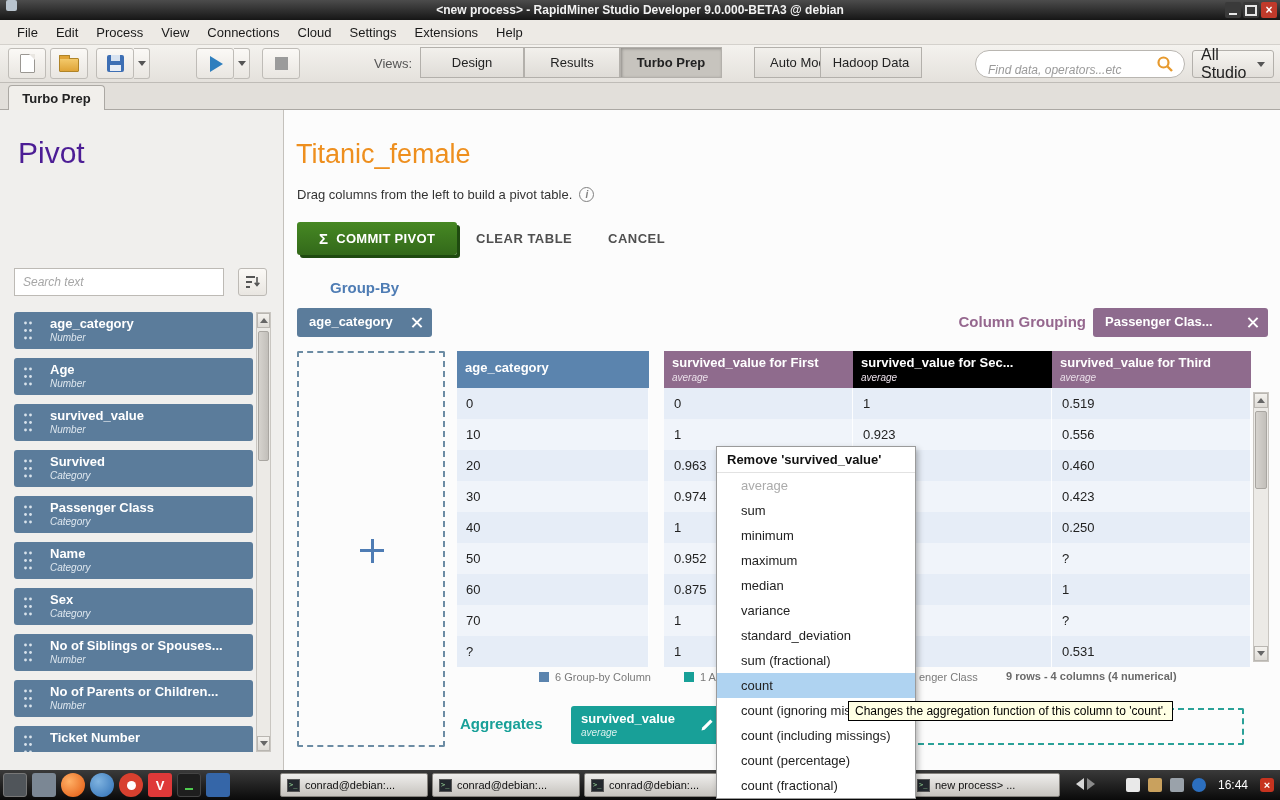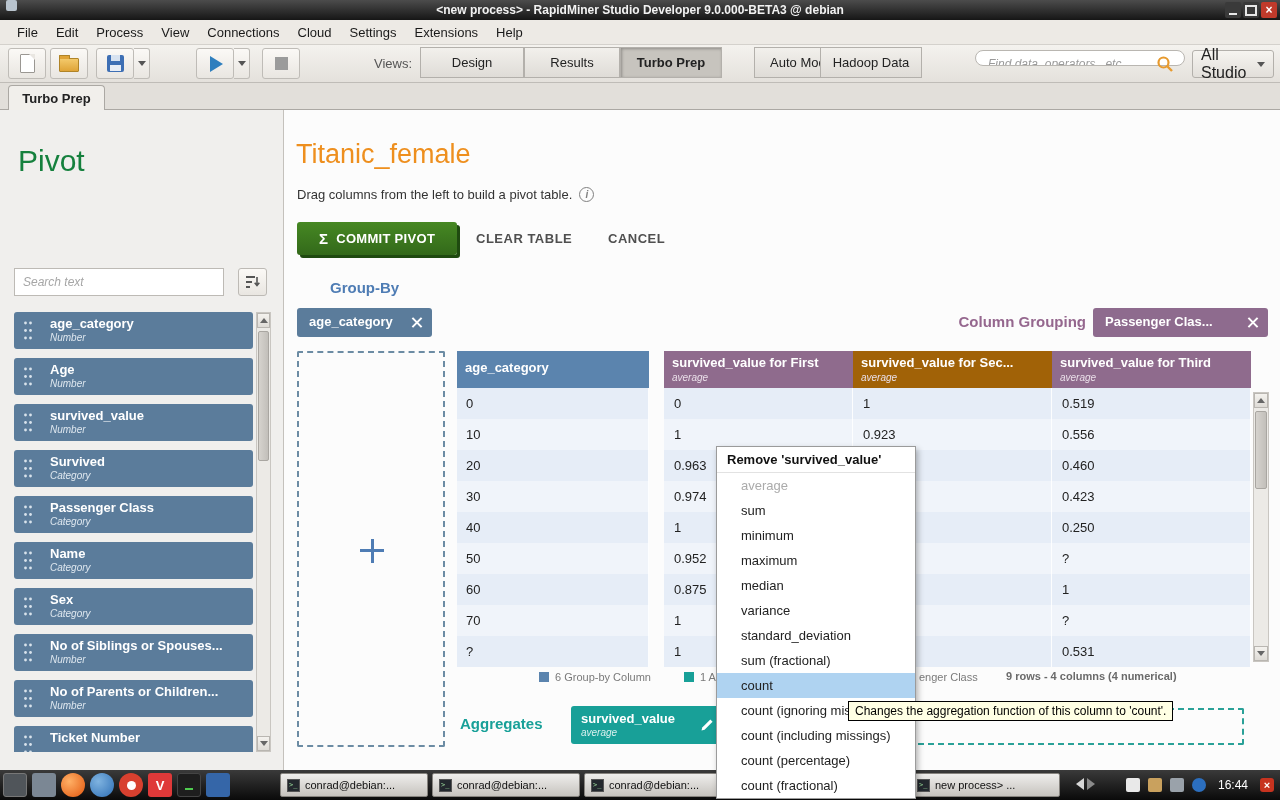--- a/index.html
+++ b/index.html
@@ -47,21 +47,21 @@
   .ic-floppy{width:17px;height:17px;background:#3E6FB4;border-radius:2px;position:relative}
   .ic-floppy::before{content:"";position:absolute;left:4px;top:0;width:9px;height:6px;background:#D7E2F0}
   .ic-floppy::after{content:"";position:absolute;left:3px;bottom:1px;width:11px;height:6px;background:#E8EDF5}
   .ic-play{width:0;height:0;border-top:8px solid transparent;border-bottom:8px solid transparent;
     border-left:13px solid #2F7FBE;margin-left:3px}
   .ic-stop{width:13px;height:13px;background:#9B9B9B}
   #views-label{position:absolute;left:374px;top:0;line-height:37px;font-size:13px;color:#555}
   .view-btn{position:absolute;top:2px;height:31px;background:linear-gradient(#F2F0EC,#DFDCD7);
     border:1px solid #B3B0AB;font-size:13px;color:#222;display:flex;align-items:center;justify-content:center}
   .view-btn.active{background:#C7C4BE;box-shadow:inset 1px 1px 3px rgba(0,0,0,.28);font-weight:bold}
-  #tb-search{position:absolute;left:975px;top:5px;width:210px;height:16px;background:#FFF;
+  #tb-search{position:absolute;left:975px;top:5px;width:210px;height:28px;background:#FFF;
     border:1px solid #B9B6B1;border-radius:14px;padding:12px 32px 0 12px;font-size:12px;
     font-style:italic;color:#15803d;font-family:inherit;outline:none}
   #tb-search::placeholder{color:#9A9A9A;font-style:italic}
   #tb-search-ic{position:absolute;left:1156px;top:10px;width:18px;height:18px}
   #tb-scope{position:absolute;left:1192px;top:5px;width:82px;height:28px;
     background:linear-gradient(#F6F4F0,#E2DFDA);border:1px solid #B3B0AB;border-radius:3px;
     display:flex;align-items:center;justify-content:space-between;padding:0 8px;font-size:16px;color:#222}
 
   
   #tabstrip{position:absolute;left:0;top:83px;width:1280px;height:27px;background:#E2DFDA;
@@ -69,21 +69,21 @@
   #tab-active{position:absolute;left:8px;top:2px;width:97px;height:25px;background:#F1EFEB;
     border:1px solid #ABA8A3;border-bottom:none;border-radius:4px 4px 0 0;display:flex;
     align-items:center;justify-content:center;font-size:13px;font-weight:bold;color:#222}
 
   
   #content{position:absolute;left:0;top:110px;width:1280px;height:660px;background:#FCFCFC}
 
   
   #sidebar{position:absolute;left:0;top:0;width:284px;height:660px;background:#F0EFED;
     border-right:1px solid #C4C1BC}
-  #sb-title{position:absolute;left:18px;top:34px;font-size:30px;color:#15803d;font-weight:500}
+  #sb-title{position:absolute;left:18px;top:26px;font-size:30px;color:#4c1d95;font-weight:500}
   #sb-search{position:absolute;left:14px;top:158px;width:210px;height:28px;border:1px solid #BDBAB5;
     background:#FFF;padding:0 8px;font-size:12px;font-style:italic;font-family:inherit;color:#333;outline:none}
   #sb-search::placeholder{color:#A6A6A6;font-style:italic}
   #sb-sort{position:absolute;left:238px;top:158px;width:29px;height:28px;
     background:linear-gradient(#FBF9F6,#E9E6E1);border:1px solid #BDBAB5;border-radius:3px;
     display:flex;align-items:center;justify-content:center}
   #sb-items{position:absolute;left:0;top:202px;width:256px;height:440px;overflow:hidden}
   .sb-item{position:absolute;left:14px;width:239px;height:37px;background:#5B7C9B;border-radius:3px;color:#FFF}
   .sb-item .dots{position:absolute;left:9px;top:8px}
   .sb-name{position:absolute;left:36px;top:4px;font-size:13px;font-weight:bold;white-space:nowrap}
@@ -133,21 +133,21 @@
     border:2px dashed #6C8CA4;border-radius:2px}
   .plusbar-h{position:absolute;left:61px;top:196px;width:24px;height:3px;background:#4E7CB4}
   .plusbar-v{position:absolute;left:71.5px;top:185.5px;width:3px;height:24px;background:#4E7CB4}
 
   .th{position:absolute;top:232px;height:37px;color:#FFF}
   #th-age{left:173px;width:192px;background:#5B84AE}
   .th-label{position:absolute;left:8px;top:9px;font-size:13px;font-weight:bold;white-space:nowrap}
   .th-val .th-label{top:4px}
   .th-sub{position:absolute;left:8px;top:21px;font-size:10px;font-style:italic;color:#EADFE9}
   #th-c0{left:380px;width:189px;background:#8F6B8D}
-  #th-c1{left:569px;width:199px;background:#a16207}
+  #th-c1{left:569px;width:199px;background:#000000}
   #th-c2{left:768px;width:199px;background:#8F6B8D}
   #tbody{position:absolute;left:0;top:269px;width:967px;height:280px;overflow:hidden}
   .tr{position:absolute;left:0;width:967px;height:31px}
   .td{position:absolute;top:0;height:31px;line-height:31px;font-size:13px;color:#222;
     border-right:1px solid rgba(255,255,255,.85)}
   .td-age{left:173px;width:192px;padding-left:9px}
   .td-v0{left:380px;width:189px;padding-left:10px}
   .td-v1{left:569px;width:199px;padding-left:10px}
   .td-v2{left:768px;width:199px;padding-left:10px}
   .row-a .td{background:#E6EDF7}

